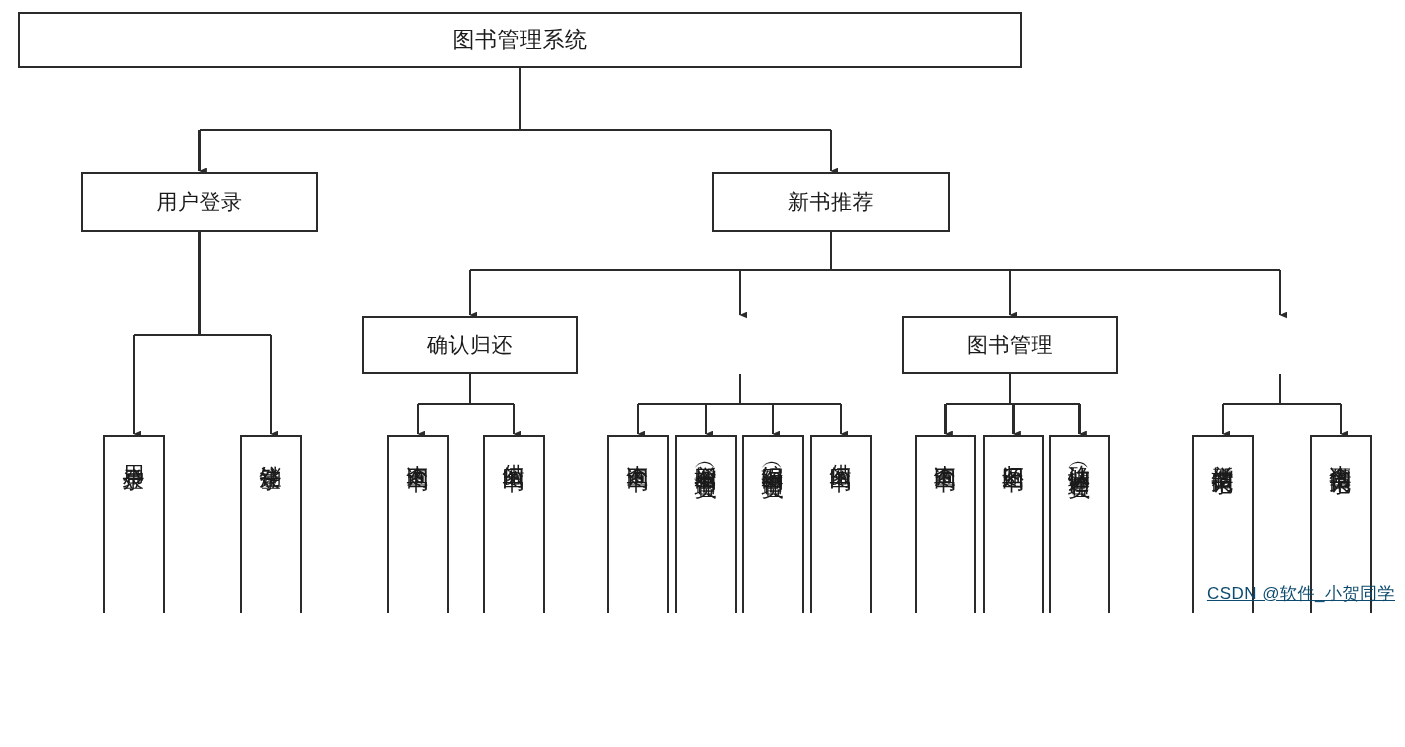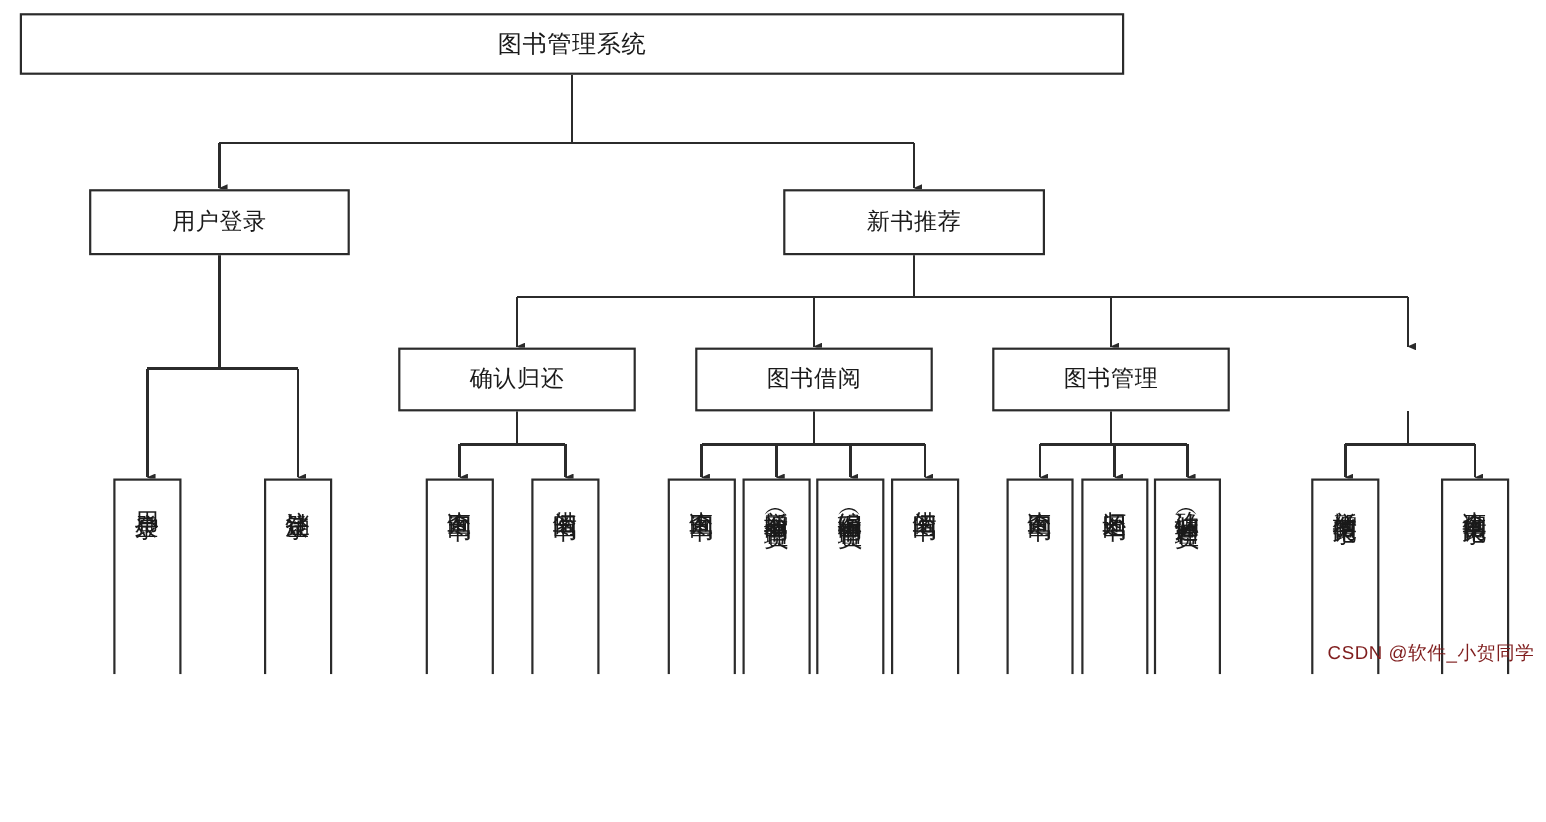--- a/index.html
+++ b/index.html
@@ -62,24 +62,25 @@
     font-size: 22px;
     line-height: 1.05;
     letter-spacing: 2px;
     white-space: nowrap;
   }
   #watermark {
     position: absolute;
     right: 10px;
     bottom: 8px;
     font-size: 17px;
-    color: #7f1d1d;
+    color: #0c4a6e;
     letter-spacing: 0.5px;
     white-space: nowrap;
     pointer-events: none;
+    text-decoration: underline;
   }
 </style>
 </head>
 <body>
 
 <div id="diagram-root">
 
   <svg id="edge-layer" viewBox="0 0 1405 747" xmlns="http://www.w3.org/2000/svg">
       <defs>
         <marker id="arrowhead" markerWidth="7" markerHeight="8" refX="3.5" refY="7.4" orient="auto" markerUnits="userSpaceOnUse">
@@ -126,23 +127,20 @@
     </div>
     <div class="node horiz" style="left: 81px; top: 172px; width: 237px; height: 60px;">
       <span class="node-label">用户登录</span>
     </div>
     <div class="node horiz" style="left: 712px; top: 172px; width: 238px; height: 60px;">
       <span class="node-label">新书推荐</span>
     </div>
     <div class="node horiz" style="left: 362px; top: 316px; width: 216px; height: 58px;">
       <span class="node-label">确认归还</span>
     </div>
-    <div class="node horiz" style="left: 632px; top: 316px; width: 216px; height: 58px;">
-      <span class="node-label">图书借阅</span>
-    </div>
     <div class="node horiz" style="left: 902px; top: 316px; width: 216px; height: 58px;">
       <span class="node-label">图书管理</span>
     </div>
     <div class="node vert" style="left: 103px; top: 435px; width: 62px; height: 299px;">
       <span class="node-label">用户登录</span>
     </div>
     <div class="node vert" style="left: 240px; top: 435px; width: 62px; height: 299px;">
       <span class="node-label">注销登录</span>
     </div>
     <div class="node vert" style="left: 387px; top: 435px; width: 62px; height: 299px;">

